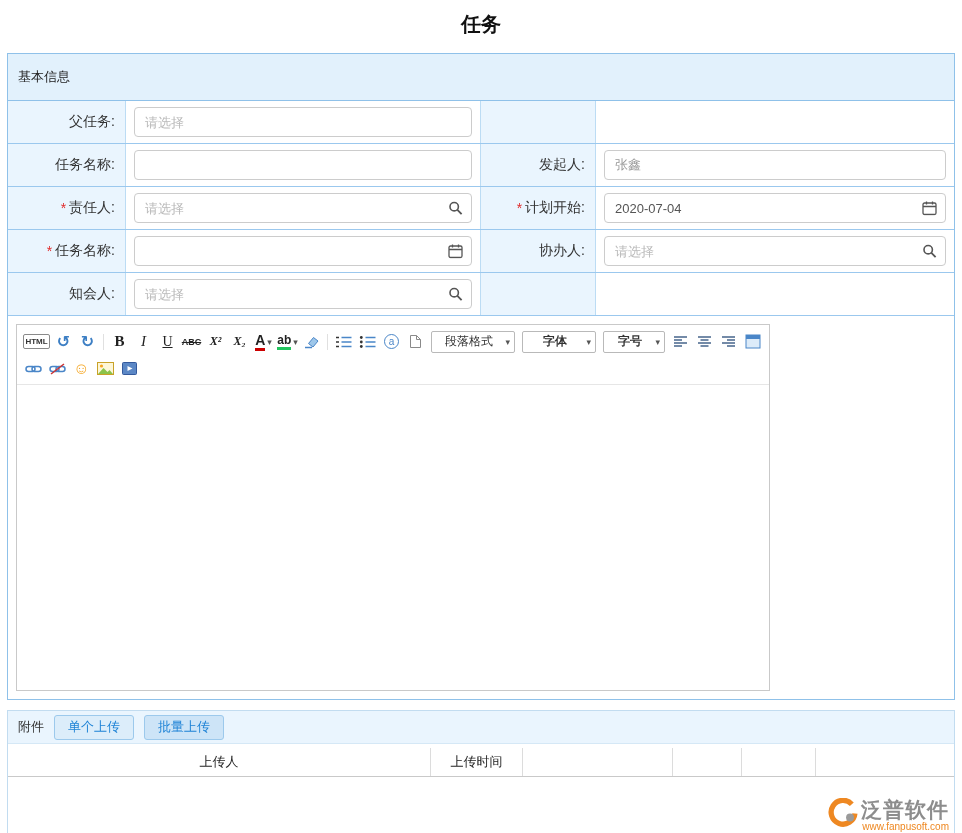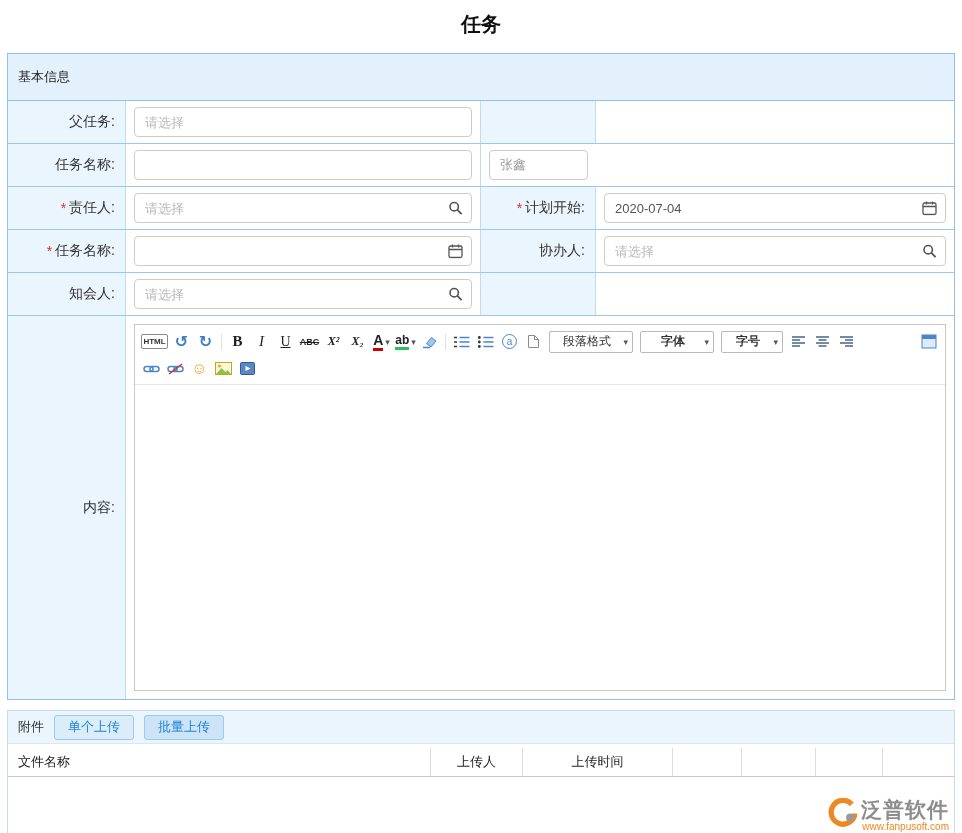--- a/index.html
+++ b/index.html
@@ -100,20 +100,23 @@
 
     <div class="frow">
       <div class="cell lblc">
         <span>任务名称:</span>
       </div>
       <div class="cell inpc">
         <div class="iwrap">
           <input class="txt" type="text" value="" style="">
         </div>
       </div>
+      <div class="cell lblc">
+        <span>发起人:</span>
+      </div>
       <div class="cell inpc">
         <div class="iwrap">
           <input class="txt muted" type="text" readonly="" value="张鑫" style="">
         </div>
       </div>
     </div>
 
     <div class="frow">
       <div class="cell lblc">
         <span class="req">*</span>
@@ -196,23 +199,20 @@
                 <line x1="9.4" y1="9.4" x2="13.6" y2="13.6" stroke="#555" stroke-width="1.8"></line>
               </svg>
           </span>
         </div>
       </div>
       <div class="cell lblc"></div>
       <div class="cell inpc"></div>
     </div>
 
     <div class="frow content-row">
-      <div class="cell lblc">
-        <span>内容:</span>
-      </div>
       <div class="cell editor-cell">
         <div class="editor">
           <div class="toolbar">
             <div class="tb-row">
               <span class="tb tb-html">HTML</span>
               <span class="tb tb-undo">↺</span>
               <span class="tb tb-redo">↻</span>
               <span class="sep"></span>
               <span class="tb tb-bold">B</span>
               <span class="tb tb-italic">I</span>
@@ -323,23 +323,20 @@
     </div>
   </section>
 
   <section class="attach-panel">
     <div class="attach-header">
       <span>附件</span>
       <button class="up-btn">单个上传</button>
       <button class="up-btn alt">批量上传</button>
     </div>
     <div class="attach-thead">
-      <div class="th first">
-        <span>文件名称</span>
-      </div>
       <div class="th">
         <span>上传人</span>
       </div>
       <div class="th">
         <span>上传时间</span>
       </div>
       <div class="th"></div>
       <div class="th"></div>
       <div class="th"></div>
       <div class="th last"></div>

